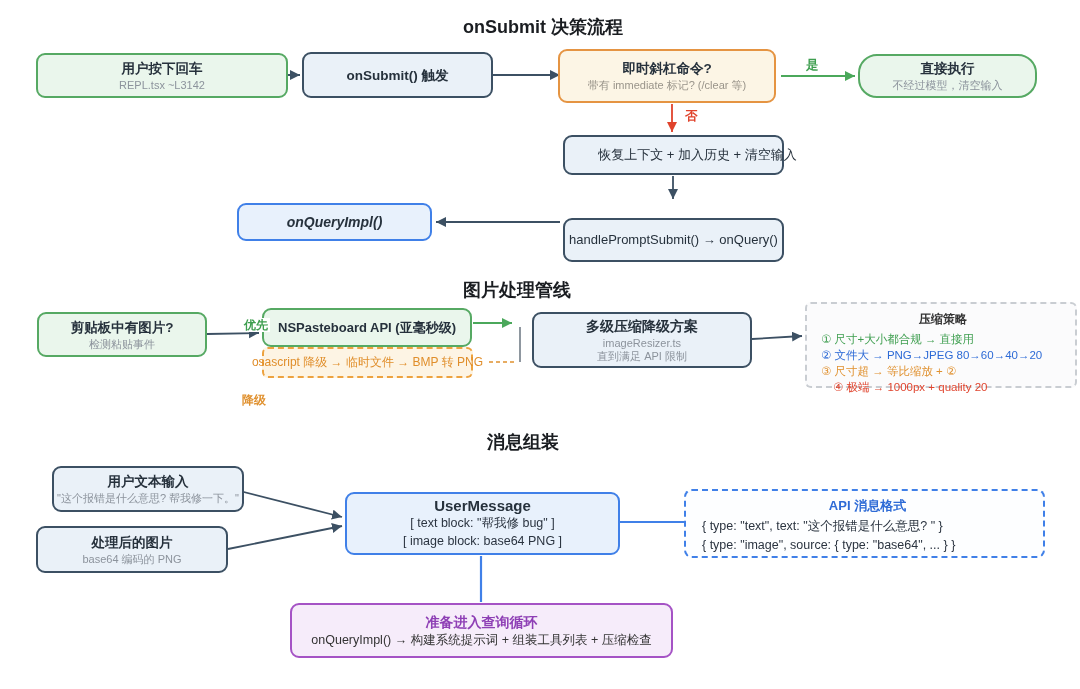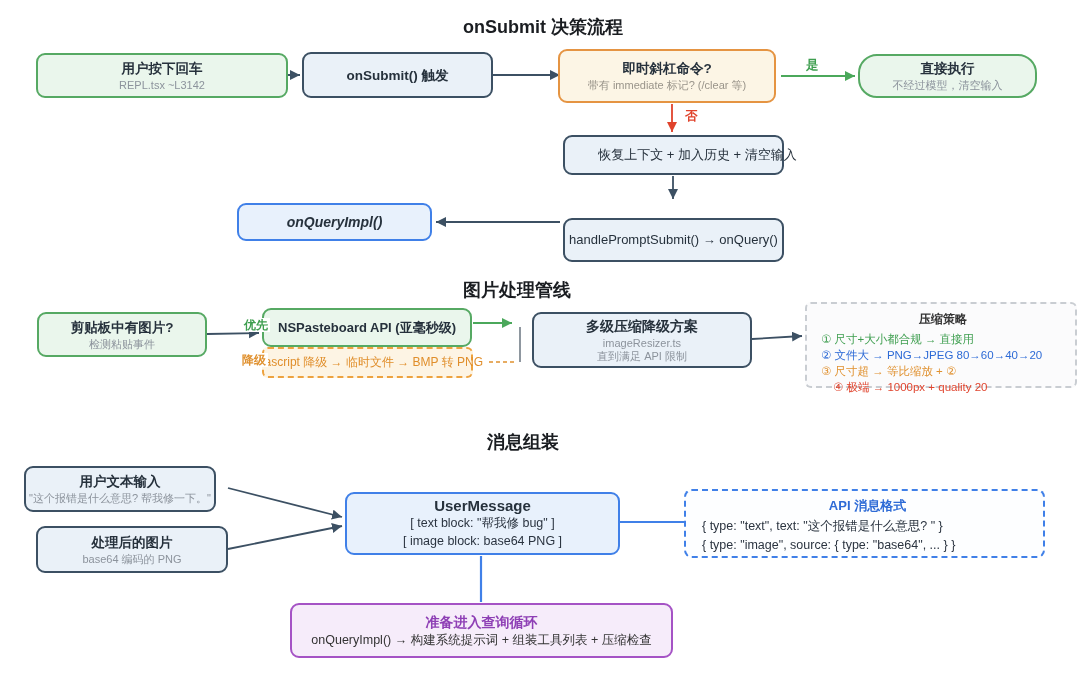--- a/index.html
+++ b/index.html
@@ -27,21 +27,21 @@
   .purple-title{color:#8E3FB5;font-weight:bold;font-size:14px;line-height:18px;}
   .mono-line{font-size:12.5px;color:#2B3440;line-height:18px;font-weight:normal;}
   .osa-text{font-size:12px;color:#E08E2B;font-weight:normal;}
   .strategy{align-items:stretch;justify-content:flex-start;padding:7px 10px 6px 14px;text-align:left;}
   .strategy .st-title{text-align:center;font-size:12px;font-weight:bold;color:#333;margin-bottom:3px;}
   .strategy-line{font-size:11.5px;line-height:16px;font-weight:normal;}
   .edge-label{position:absolute;font-size:12.5px;font-weight:bold;background:#ffffff;
        padding:0 2px;line-height:14px;}
   .lbl-green{color:#3E9E4F;}
   .lbl-red{color:#E0432C;}
-  .lbl-orange{color:#E0912F;}
+  .lbl-orange{color:#E0912F;margin-top:40px;}
 </style>
 </head>
 <body>
 
 <div class="stage">
 
   <svg class="edges" width="1080" height="689" viewBox="0 0 1080 689">
     <defs>
       <marker id="ah-navy" markerUnits="userSpaceOnUse" markerWidth="11" markerHeight="11" refX="10" refY="5" orient="auto">
           <path d="M0 0 L10 5 L0 10 z" fill="#3C5063"></path>
@@ -134,21 +134,21 @@
     <div class="st-title">压缩策略</div>
     <div class="strategy-line" style="color: rgb(62, 158, 79);">① 尺寸+大小都合规 → 直接用</div>
     <div class="strategy-line" style="color: rgb(46, 107, 214);">② 文件大 → PNG→JPEG 80→60→40→20</div>
     <div class="strategy-line" style="color: rgb(224, 145, 47);">③ 尺寸超 → 等比缩放 + ②</div>
     <div class="strategy-line" style="color: rgb(224, 69, 47); margin-left: 12px;">④ 极端 → 1000px + quality 20</div>
   </div>
 
   <span class="edge-label lbl-green" style="left:242px;top:318px;font-size:12px;">优先</span>
   <span class="edge-label lbl-orange" style="left:240px;top:353px;font-size:12px;">降级</span>
 
-  <div class="node navy" style="left:24px;top:466px;width:192px;height:46px;">
+  <div class="node navy" style="left:52px;top:466px;width:192px;height:46px;">
     <div class="t">用户文本输入</div>
     <div class="s">"这个报错是什么意思? 帮我修一下。"</div>
   </div>
 
   <div class="node navy" style="left:36px;top:526px;width:192px;height:47px;">
     <div class="t">处理后的图片</div>
     <div class="s">base64 编码的 PNG</div>
   </div>
 
   <div class="node blue" style="left:345px;top:492px;width:275px;height:63px;">

